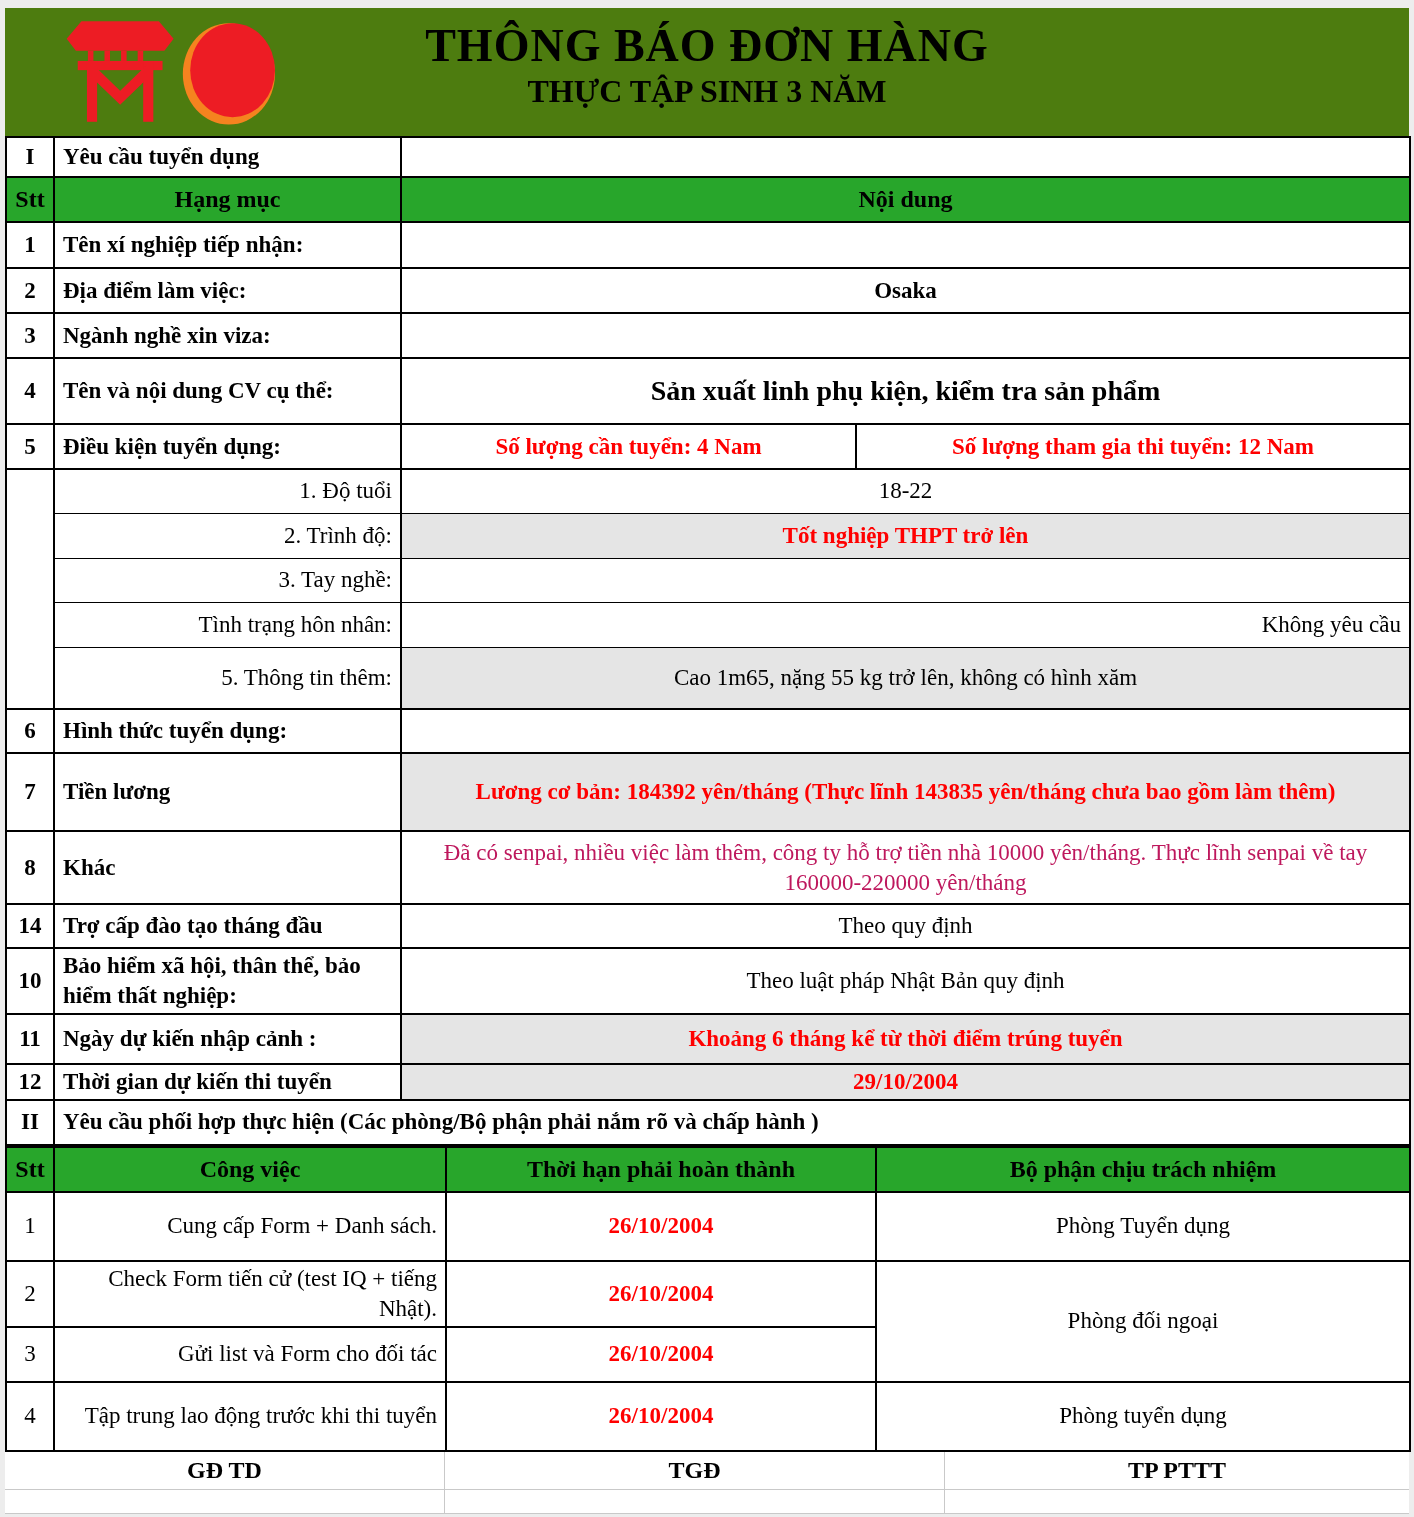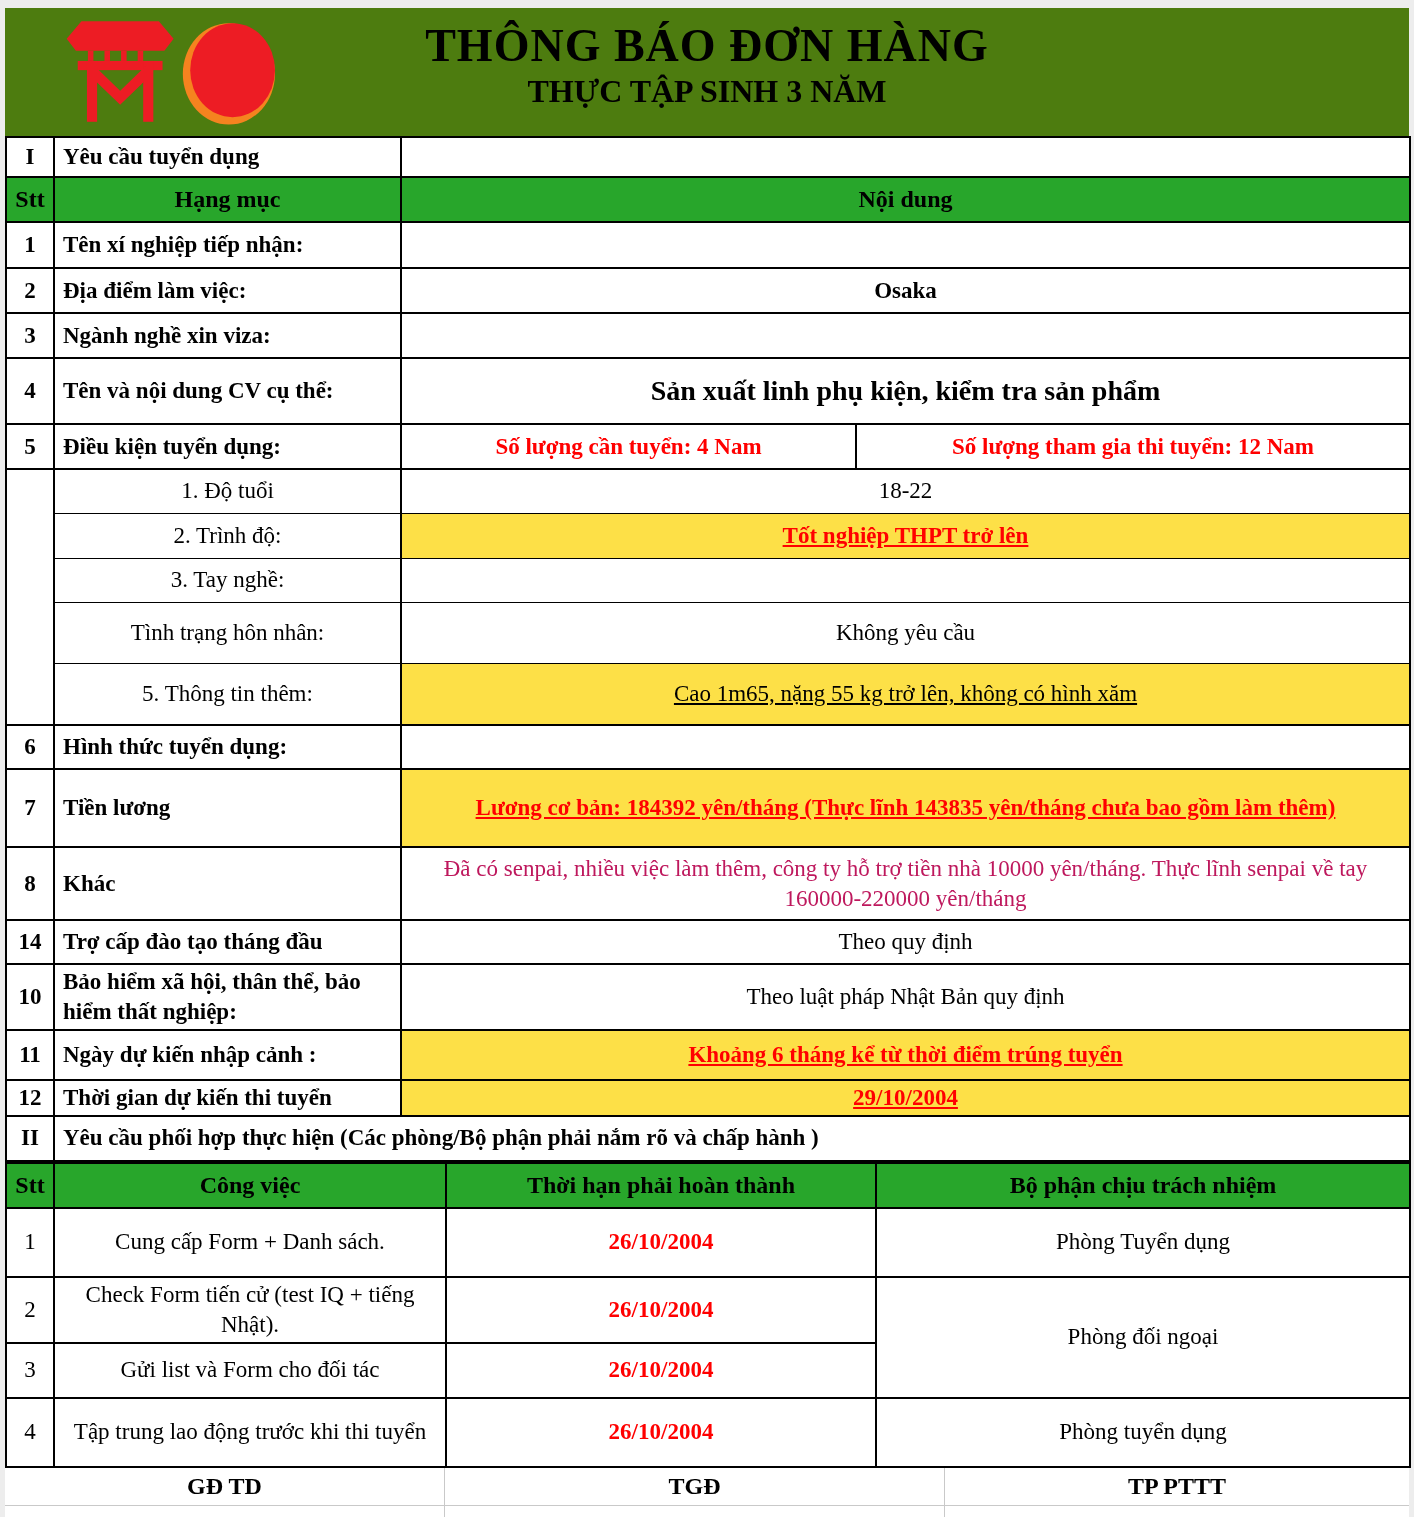--- a/index.html
+++ b/index.html
@@ -27,24 +27,24 @@
     font-size:23px;
     padding:2px 8px;
     overflow:hidden;
     vertical-align:middle;
     line-height:1.3;
   }
   .green  { background:#28a62b; font-weight:bold; text-align:center; font-size:24px; }
   .no     { text-align:center; font-weight:bold; padding:2px 2px; }
   .no-n   { text-align:center; font-weight:normal; padding:2px 2px; }
   .lbl    { font-weight:bold; text-align:left; }
-  .lbl-n  { font-weight:normal; text-align:center;margin-top:24px; }
+  .lbl-n  { font-weight:normal; text-align:right;margin-top:24px; }
   .c      { text-align:center; }
   .b      { font-weight:bold; }
-  .y      { background:#fde047;text-decoration:underline; }
+  .y      { background:#e5e5e5; }
   .rb     { color:#ff0000; font-weight:bold; }
   .rr     { color:#be185d; font-weight:normal; }
   .sm     { font-size:28px; }
   tr.sub td { border-top-width:1px; border-bottom-width:1px; }
 
   
   .sig-row {
     display:grid; grid-template-columns:440px 500px 464px;
     height:38px; border-bottom:1px solid #c9c9c9;
   }
@@ -145,21 +145,21 @@
       <td class="c" colspan="2">18-22</td>
     </tr>
     <tr class="sub" style="height:45px">
       <td class="lbl-n">2. Trình độ:</td>
       <td class="c y rb" colspan="2">Tốt nghiệp THPT trở lên</td>
     </tr>
     <tr class="sub" style="height:44px">
       <td class="lbl-n">3. Tay nghề:</td>
       <td class="c" colspan="2"></td>
     </tr>
-    <tr class="sub" style="height:61px">
+    <tr class="sub" style="height:45px">
       <td class="lbl-n">Tình trạng hôn nhân:</td>
       <td class="lbl-n" colspan="2">Không yêu cầu</td>
     </tr>
     <tr class="sub" style="height:62px">
       <td class="lbl-n">5. Thông tin thêm:</td>
       <td class="c y" colspan="2">Cao 1m65, nặng 55 kg trở lên, không có hình xăm</td>
     </tr>
 
     <tr style="height:44px">
       <td class="no">6</td>

